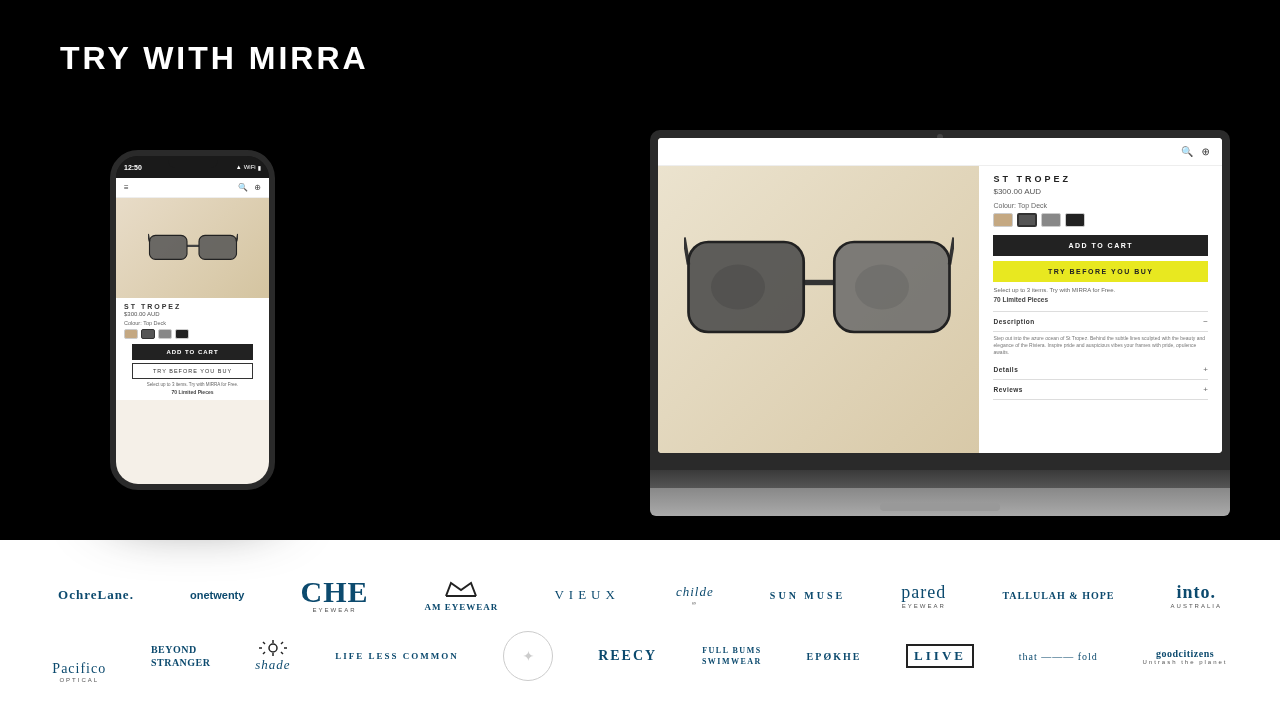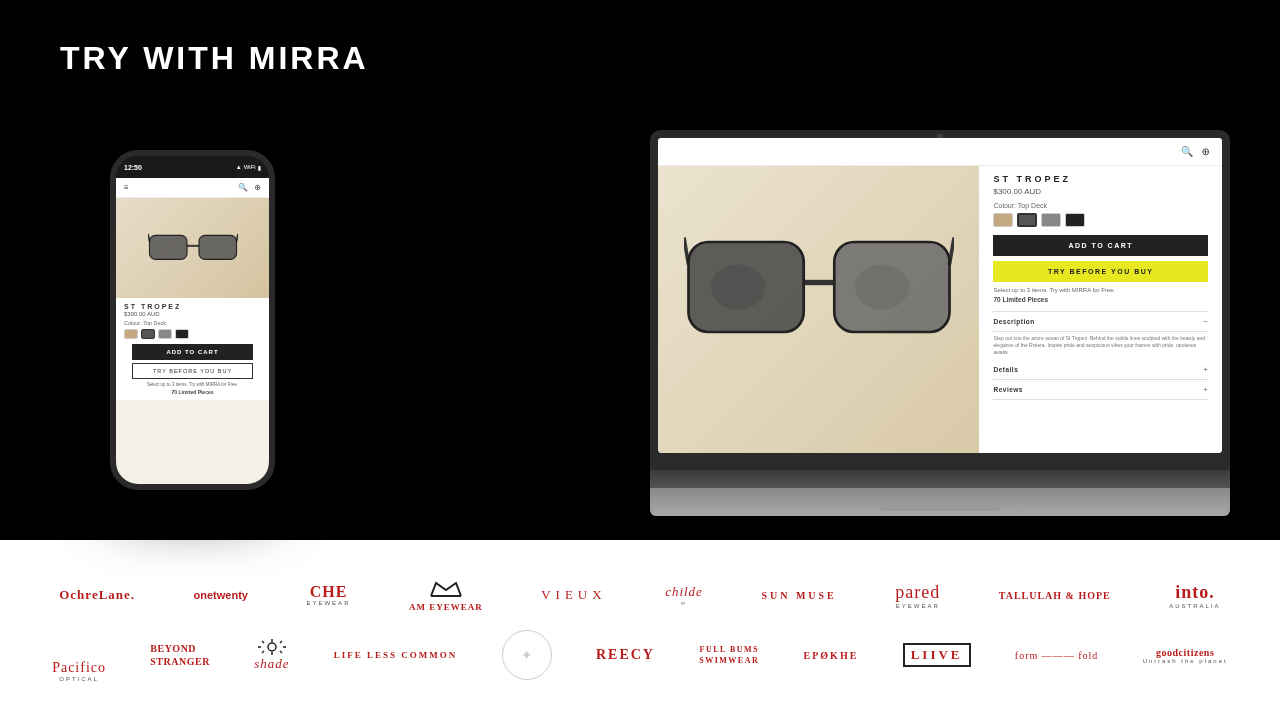--- a/index.html
+++ b/index.html
@@ -449,21 +449,21 @@
     .logos-row {
       display: flex;
       align-items: center;
       justify-content: space-around;
       width: 100%;
       margin: 8px 0;
     }
 
     .brand-logo {
       font-size: 11px;
-      color: #b91c1c;
+      color: #0c4a6e;
       font-weight: bold;
       letter-spacing: 1px;
       white-space: nowrap;
       font-family: Georgia, serif;
     }
 
     .brand-logo.serif { font-family: Georgia, serif; }
 
     .brand-logo-container {
       display: flex;
@@ -604,21 +604,21 @@
 
     <div class="brand-logo-container">
       <div class="brand-logo serif" style="font-size:13px;">OchreLane.</div>
     </div>
 
     <div class="brand-logo-container">
       <div class="brand-logo" style="font-size:11px; letter-spacing:0px; font-family: Arial;">onetwenty</div>
     </div>
 
     <div class="brand-logo-container">
-      <div class="brand-logo" style="font-size:16px; font-weight:bold; letter-spacing:1px; line-height:1;">CHE</div>
+      <div class="brand-logo" style="font-size:30px; font-weight:bold; letter-spacing:1px; line-height:1;">CHE</div>
       <div class="brand-sub">EYEWEAR</div>
     </div>
 
     <div class="brand-logo-container">
       <div style="text-align:center;">
         <svg width="40" height="20" viewBox="0 0 40 20">
           <polyline points="5,18 10,5 20,12 30,5 35,18" fill="none" stroke="#222" stroke-width="2"></polyline>
           <line x1="5" y1="18" x2="35" y2="18" stroke="#222" stroke-width="2"></line>
         </svg>
         <div class="brand-logo" style="font-size:9px; letter-spacing:1px;">AM EYEWEAR</div>
@@ -702,21 +702,21 @@
       <div class="brand-logo" style="font-size:10px; font-weight:bold; letter-spacing:2px;">EPØKHE</div>
     </div>
 
     <div class="brand-logo-container">
       <div style="border:2px solid #222; padding:2px 6px;">
         <div class="brand-logo" style="font-size:13px; font-weight:900; letter-spacing:3px;">LIIVE</div>
       </div>
     </div>
 
     <div class="brand-logo-container">
-      <div class="brand-logo" style="font-size:10px; font-weight:300; letter-spacing:1px;">form ——— fold</div>
+      <div class="brand-logo" style="font-size:10px; font-weight:300; letter-spacing:1px;">that ——— fold</div>
     </div>
 
     <div class="brand-logo-container">
       <div class="brand-logo" style="font-size:10px; font-weight:bold; letter-spacing:0.5px;">goodcitizens</div>
       <div class="brand-sub">Untrash the planet</div>
     </div>
 
   </div>
 </div>
 

